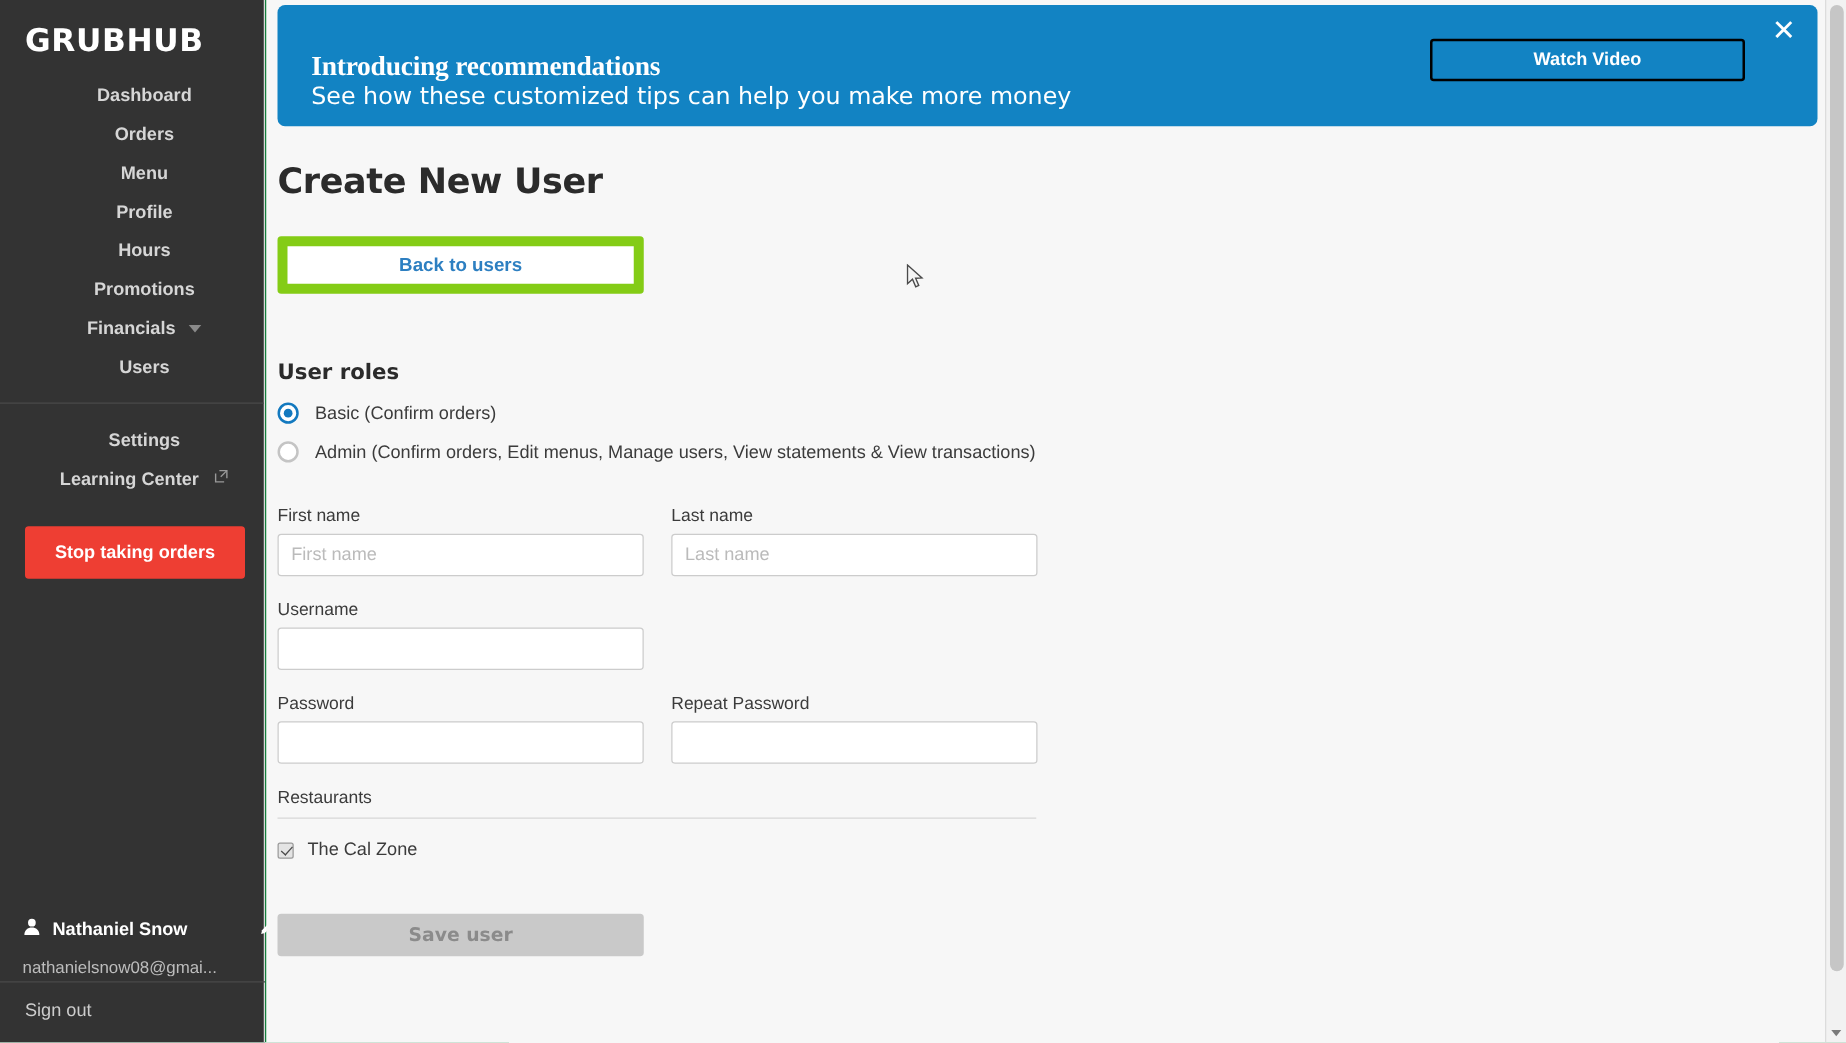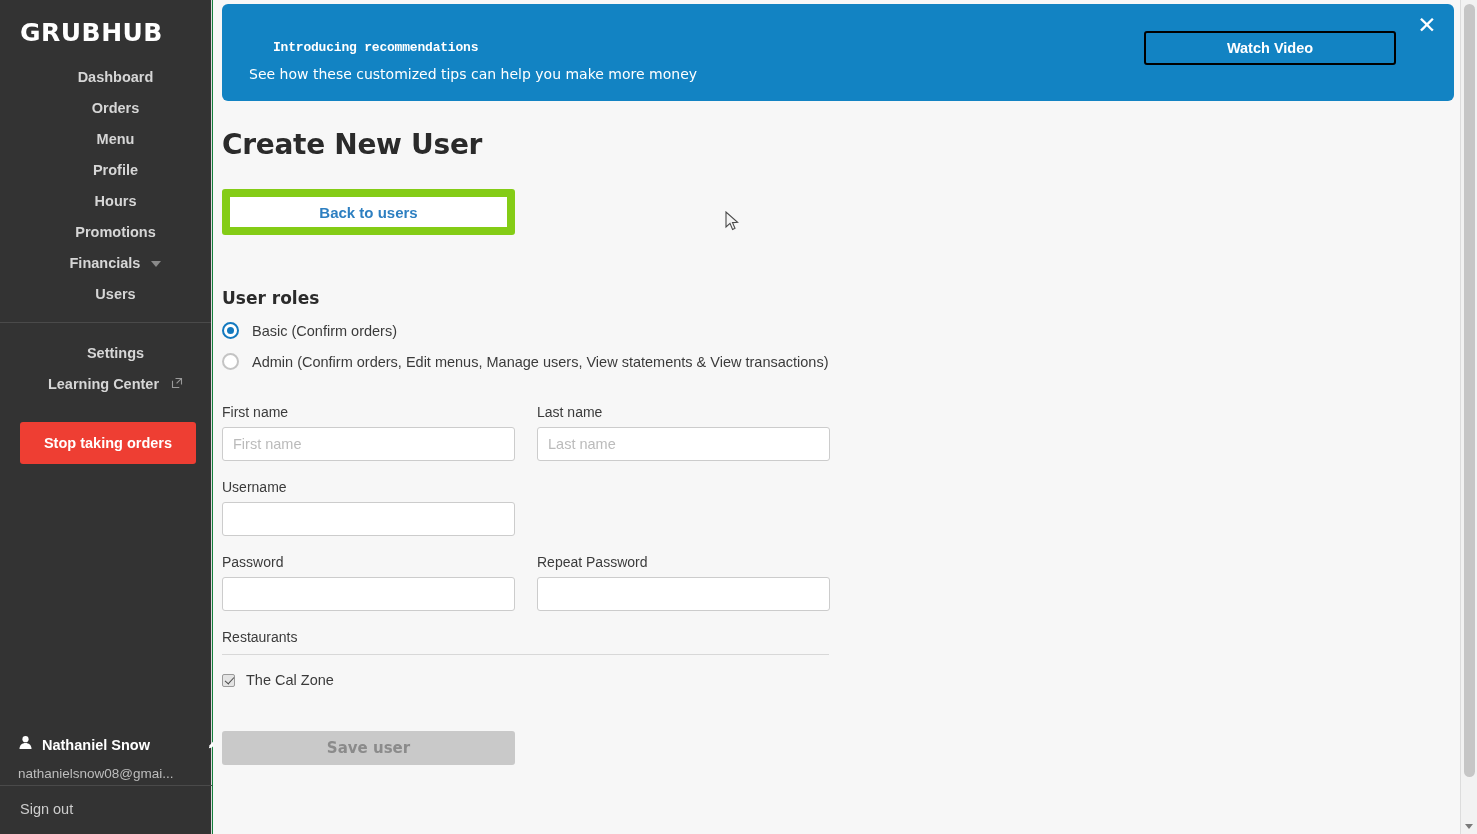--- a/index.html
+++ b/index.html
@@ -129,30 +129,29 @@
     position: absolute;
     left: 9px; top: 4px;
     width: 1232px; height: 97px;
     background: #1283c3;
     border-radius: 6px;
     color: #ffffff;
   }
   .banner-title {
     position: absolute;
     left: 27px; top: 36px;
-    font-size: 13px;
-    font-weight: bold;
-    font-family: Liberation Mono, monospace;
+    font-size: 22px;
+    font-weight: bold;
+    font-family: Liberation Serif, serif;
     letter-spacing: -0.2px;
-    margin-left: 24px;
   }
   .banner-sub {
     position: absolute;
     left: 27px; top: 62px;
-    font-size: 14px;
+    font-size: 19px;
     font-family: "DejaVu Sans", sans-serif;
   }
   #watch-video {
     position: absolute;
     right: 58px; top: 27px;
     width: 252px; height: 34px;
     background: transparent;
     border: 2px solid #000000;
     border-radius: 3px;
     color: #ffffff;

